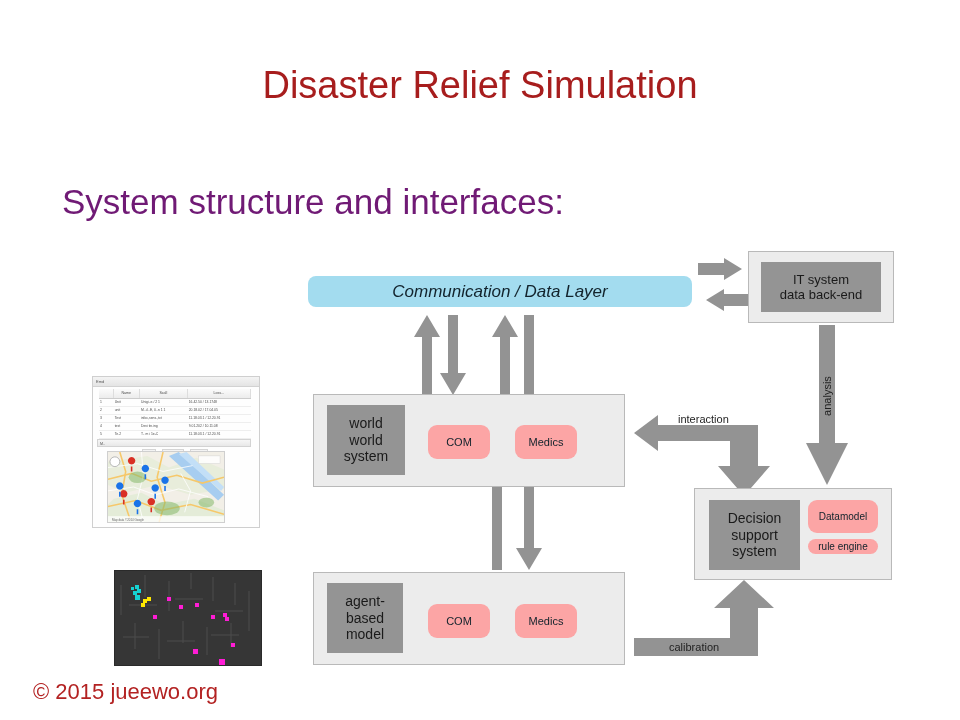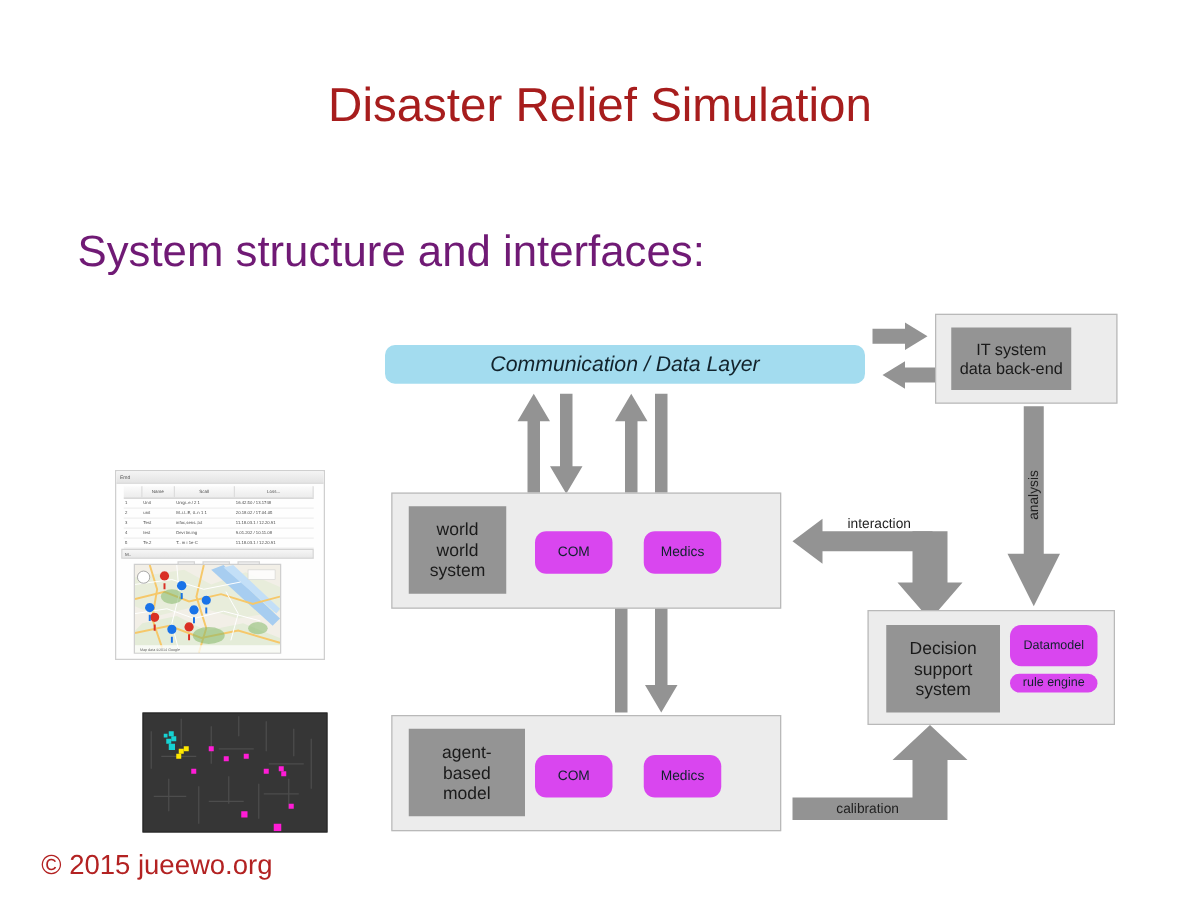--- a/index.html
+++ b/index.html
@@ -56,21 +56,21 @@
     color: #1a1a1a;
     display: flex;
     align-items: center;
     justify-content: center;
     text-align: center;
     line-height: 1.18;
     box-sizing: border-box;
   }
   .blue-box {
     position: absolute;
-    background: #d946ef;
+    background: #fca5a5;
     color: #10222b;
     border-radius: 9px;
     display: flex;
     align-items: center;
     justify-content: center;
     text-align: center;
     box-sizing: border-box;
   }
   .blue-bar {
     position: absolute;
@@ -355,21 +355,21 @@
 <div class="blue-bar" style="left:308px; top:276px; width:384px; height:31px; font-size:17px;">
   <span>Communication / Data Layer</span>
 </div>
 
 <svg class="arrow-svg" style="left:698px; top:258px;" width="52" height="58" viewBox="0 0 52 58">
   <polygon points="0,5 26,5 26,0 44,11 26,22 26,17 0,17" fill="#939393"></polygon>
   <polygon points="52,36 26,36 26,31 8,42 26,53 26,48 52,48" fill="#939393"></polygon>
 </svg>
 
 <div class="panel" style="left:748px; top:251px; width:146px; height:72px;"></div>
-<div class="dark-box" style="left:761px; top:262px; width:96px; height:50px; font-size:13px;">
+<div class="dark-box" style="left:761px; top:262px; width:120px; height:50px; font-size:13px;">
   <span>
     <span>IT system</span><br>
     <span>data back-end</span>
   </span>
 </div>
 
 <svg class="arrow-svg" style="left:414px; top:315px;" width="26" height="80" viewBox="0 0 26 80">
   <polygon points="13,0 26,22 18,22 18,80 8,80 8,22 0,22" fill="#939393"></polygon>
 </svg>
 <svg class="arrow-svg" style="left:440px; top:315px;" width="26" height="80" viewBox="0 0 26 80">
@@ -400,21 +400,21 @@
 </div>
 
 <svg class="arrow-svg" style="left:492px; top:487px;" width="10" height="83" viewBox="0 0 10 83">
   <rect x="0" y="0" width="10" height="83" fill="#939393"></rect>
 </svg>
 <svg class="arrow-svg" style="left:516px; top:487px;" width="26" height="83" viewBox="0 0 26 83">
   <polygon points="13,83 26,61 18,61 18,0 8,0 8,61 0,61" fill="#939393"></polygon>
 </svg>
 
 <div class="panel" style="left:313px; top:572px; width:312px; height:93px;"></div>
-<div class="dark-box" style="left:327px; top:583px; width:93px; height:70px; font-size:14px;">
+<div class="dark-box" style="left:327px; top:583px; width:76px; height:70px; font-size:14px;">
   <span>
     <span>agent-</span><br>
     <span>based</span><br>
     <span>model</span>
   </span>
 </div>
 <div class="blue-box" style="left:428px; top:604px; width:62px; height:34px; font-size:11px;">
   <span>COM</span>
 </div>
 <div class="blue-box" style="left:515px; top:604px; width:62px; height:34px; font-size:11px;">

